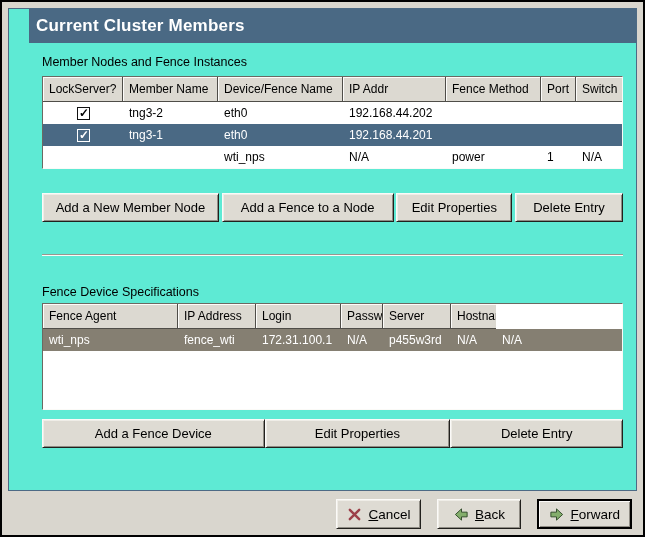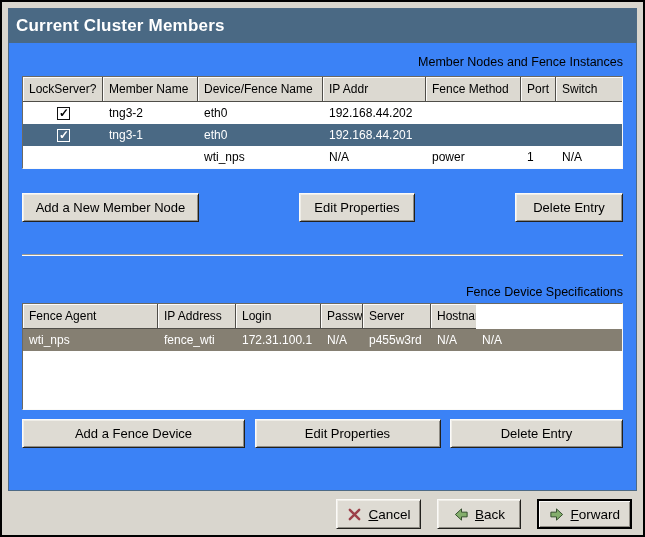--- a/index.html
+++ b/index.html
@@ -8,31 +8,32 @@
     font-family:"Liberation Sans", sans-serif;
     background:#d9d6ce;
     border:2px solid #000;
     position:relative;
     overflow:hidden;
   }
   
   .panel {
     position:absolute; left:6px; top:6px; right:6px; height:483px;
     border:1px solid #4d6a85;
-    background:#3b82f6;
+    background:#5eead4;
+    padding-left:20px;
   }
   .titlebar {
     height:34px; background:#4a6984; color:#fff;
     font-size:17px; font-weight:bold;
     display:flex; align-items:center; padding-left:7px;
     letter-spacing:.2px;
   }
   .content { padding:0 13px; }
   .caption {
-    text-align:right; font-size:12.5px; color:#000;
+    text-align:left; font-size:12.5px; color:#000;
     margin-top:12px; margin-bottom:7px;
   }
   .caption2 { margin-top:29px; margin-bottom:4px; }
 
   
   .table-frame {
     border:1px solid; border-color:#6b6962 #fbfaf7 #fbfaf7 #6b6962;
     background:#fff;
   }
   .trow { display:grid; }
@@ -155,20 +156,21 @@
         <div class="cell">wti_nps</div>
         <div class="cell">N/A</div>
         <div class="cell">power</div>
         <div class="cell">1</div>
         <div class="cell">N/A</div>
       </div>
     </div>
 
     <div class="btnrow">
       <button class="gbtn" style="width:177px">Add a New Member Node</button>
+      <button class="gbtn" style="width:172px">Add a Fence to a Node</button>
       <button class="gbtn" style="width:116px">Edit Properties</button>
       <button class="gbtn" style="width:108px">Delete Entry</button>
     </div>
 
     <div class="separator"></div>
 
     <div class="caption caption2">Fence Device Specifications</div>
 
     <div class="table-frame">
       <div class="trow t2">

